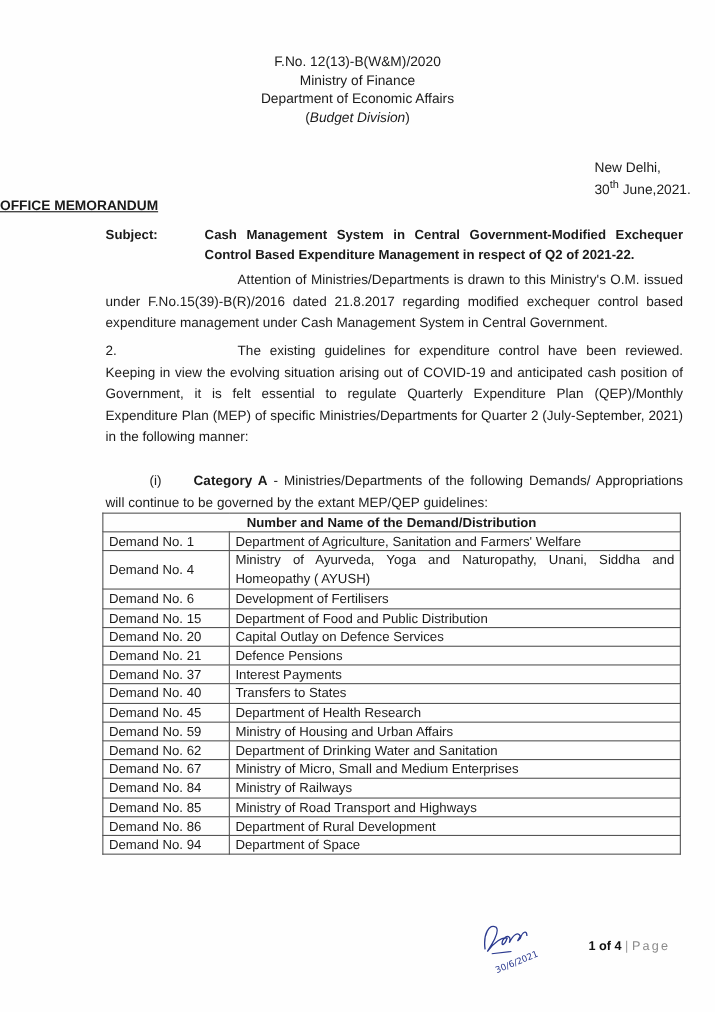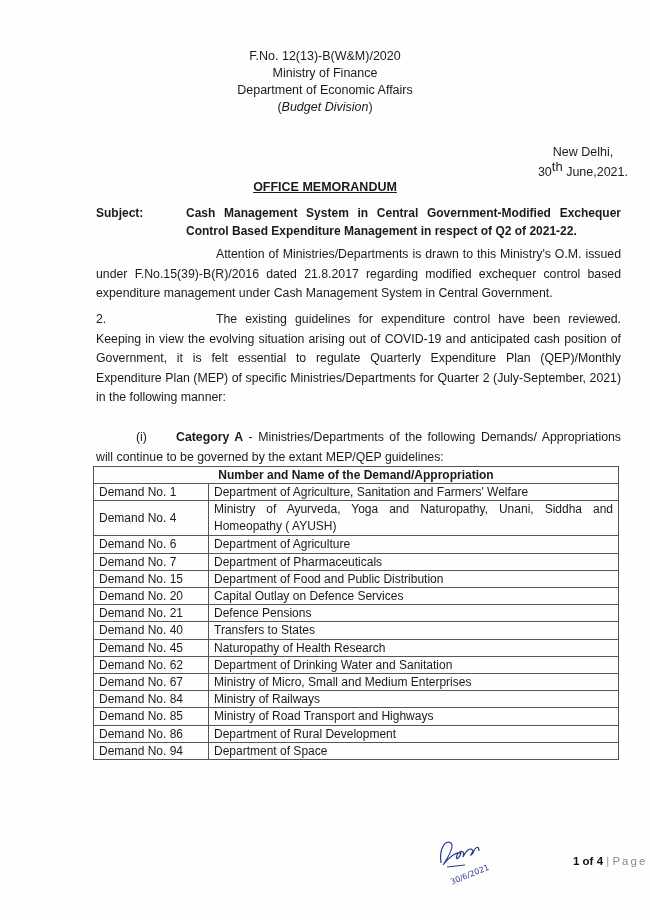--- a/index.html
+++ b/index.html
@@ -5,23 +5,23 @@
   html, body { margin: 0; padding: 0; background: #ffffff; }
   body {
     width: 650px; height: 920px; position: relative; overflow: hidden;
     font-family: "Liberation Sans", "DejaVu Sans", sans-serif;
     color: #1a1a1a; font-size: 12.2px;
   }
   .page { position: absolute; left: 0; top: 0; width: 650px; height: 920px; background: #fefefe; }
   .hdr { position: absolute; left: 0; width: 650px; text-align: center; line-height: 17px; font-size: 12.5px; }
   .hdr .line { display: block; }
   .hdr .italic { font-style: italic; }
-  .place { position: absolute; right: 22px; top: 142px; text-align: center; line-height: 20px; font-size: 12.5px; }
-  .place sup { font-size: 13px; vertical-align: super; line-height: 0; }
-  .title { position: absolute; left: 0; width: 650px; top: 180px; text-align: center; font-weight: bold; text-decoration: underline; font-size: 12.5px; }
+  .place { position: absolute; right: 22px; top: 142px; text-align: left; line-height: 20px; font-size: 12.5px; }
+  .place sup { font-size: 10px; vertical-align: super; line-height: 0; }
+  .title { position: absolute; left: 0; width: 650px; top: 180px; font-weight: bold; text-decoration: underline; font-size: 12.5px; }
   .subject { position: absolute; left: 96px; top: 204px; width: 525px; font-weight: bold; line-height: 18px; font-size: 12px; }
   .subject .lbl { position: absolute; left: 0; top: 0; width: 70px; }
   .subject .txt { margin-left: 90px; text-align: justify; text-align-last: left; }
   .para { position: absolute; left: 96px; width: 525px; line-height: 19.5px; text-align: justify; font-size: 12.3px; }
   .para .ind { display: inline-block; }
   .p1 { top: 245px; }
   .p1 .ind { width: 120px; }
   .p2 { top: 310px; }
   .p2 .num { display: inline-block; width: 120px; }
   .p3 { top: 428px; }
@@ -34,21 +34,21 @@
   }
   table.demands td, table.demands th {
     border: 1px solid #555; padding: 0 5px; line-height: 16.2px; vertical-align: middle;
   }
   table.demands th { font-weight: bold; text-align: center; height: 16px; }
   table.demands td.num { width: 104px; padding-left: 5px; }
   table.demands td.name { text-align: justify; }
   table.demands tr.tall td { line-height: 17px; }
   .sign { position: absolute; left: 435px; top: 835px; width: 70px; height: 50px; }
   .pagenum { position: absolute; left: 535px; top: 855px; font-size: 11.5px; }
-  .pagenum b { font-weight: bold; color: #111; margin-left: 38px; }
+  .pagenum b { font-weight: bold; color: #111; }
   .pagenum .sep { color: #999; }
   .pagenum .pg { color: #8a8a8a; letter-spacing: 2px; }
 </style>
 </head>
 <body>
 
 <div class="page">
 
   <div class="hdr" style="top:48px;">
     <span class="line">F.No. 12(13)-B(W&amp;M)/2020</span>
@@ -71,59 +71,63 @@
 
   <div class="para p1"><span class="ind"></span><span>Attention of Ministries/Departments is drawn to this Ministry's O.M. issued under F.No.15(39)-B(R)/2016 dated 21.8.2017 regarding modified exchequer control based expenditure management under Cash Management System in Central Government.</span></div>
 
   <div class="para p2"><span class="num">2.</span><span>The existing guidelines for expenditure control have been reviewed.  Keeping in view the evolving situation arising out of COVID-19 and anticipated cash position of Government, it is felt essential to regulate Quarterly Expenditure Plan (QEP)/Monthly Expenditure Plan (MEP) of specific Ministries/Departments for Quarter 2 (July-September, 2021) in the following manner:</span></div>
 
   <div class="para p3"><span class="ind"></span><span class="roman">(i)</span><b>Category A</b><span> - Ministries/Departments of the following Demands/ Appropriations will continue to be governed by the extant MEP/QEP guidelines:</span></div>
 
   <table class="demands">
     <thead>
       <tr>
-        <th colspan="2">Number and Name of the Demand/Appropriation</th>
+        <th colspan="2">Number and Name of the Demand/Distribution</th>
       </tr>
     </thead>
     <tbody>
       <tr>
           <td class="num">Demand No. 1</td>
           <td class="name">Department of Agriculture, Sanitation and Farmers' Welfare</td>
         </tr>
       <tr class="tall">
           <td class="num">Demand No. 4</td>
           <td class="name">Ministry of Ayurveda, Yoga and Naturopathy, Unani, Siddha and Homeopathy ( AYUSH)</td>
         </tr>
       <tr>
           <td class="num">Demand No. 6</td>
-          <td class="name">Department of Agriculture</td>
-        </tr>
-      <tr>
-          <td class="num">Demand No. 7</td>
-          <td class="name">Department of Pharmaceuticals</td>
+          <td class="name">Development of Fertilisers</td>
         </tr>
       <tr>
           <td class="num">Demand No. 15</td>
           <td class="name">Department of Food and Public Distribution</td>
         </tr>
       <tr>
           <td class="num">Demand No. 20</td>
           <td class="name">Capital Outlay on Defence Services</td>
         </tr>
       <tr>
           <td class="num">Demand No. 21</td>
           <td class="name">Defence Pensions</td>
         </tr>
       <tr>
+          <td class="num">Demand No. 37</td>
+          <td class="name">Interest Payments</td>
+        </tr>
+      <tr>
           <td class="num">Demand No. 40</td>
           <td class="name">Transfers to States</td>
         </tr>
       <tr>
           <td class="num">Demand No. 45</td>
-          <td class="name">Naturopathy of Health Research</td>
+          <td class="name">Department of Health Research</td>
+        </tr>
+      <tr>
+          <td class="num">Demand No. 59</td>
+          <td class="name">Ministry of Housing and Urban Affairs</td>
         </tr>
       <tr>
           <td class="num">Demand No. 62</td>
           <td class="name">Department of Drinking Water and Sanitation</td>
         </tr>
       <tr>
           <td class="num">Demand No. 67</td>
           <td class="name">Ministry of Micro, Small and Medium Enterprises</td>
         </tr>
       <tr>

